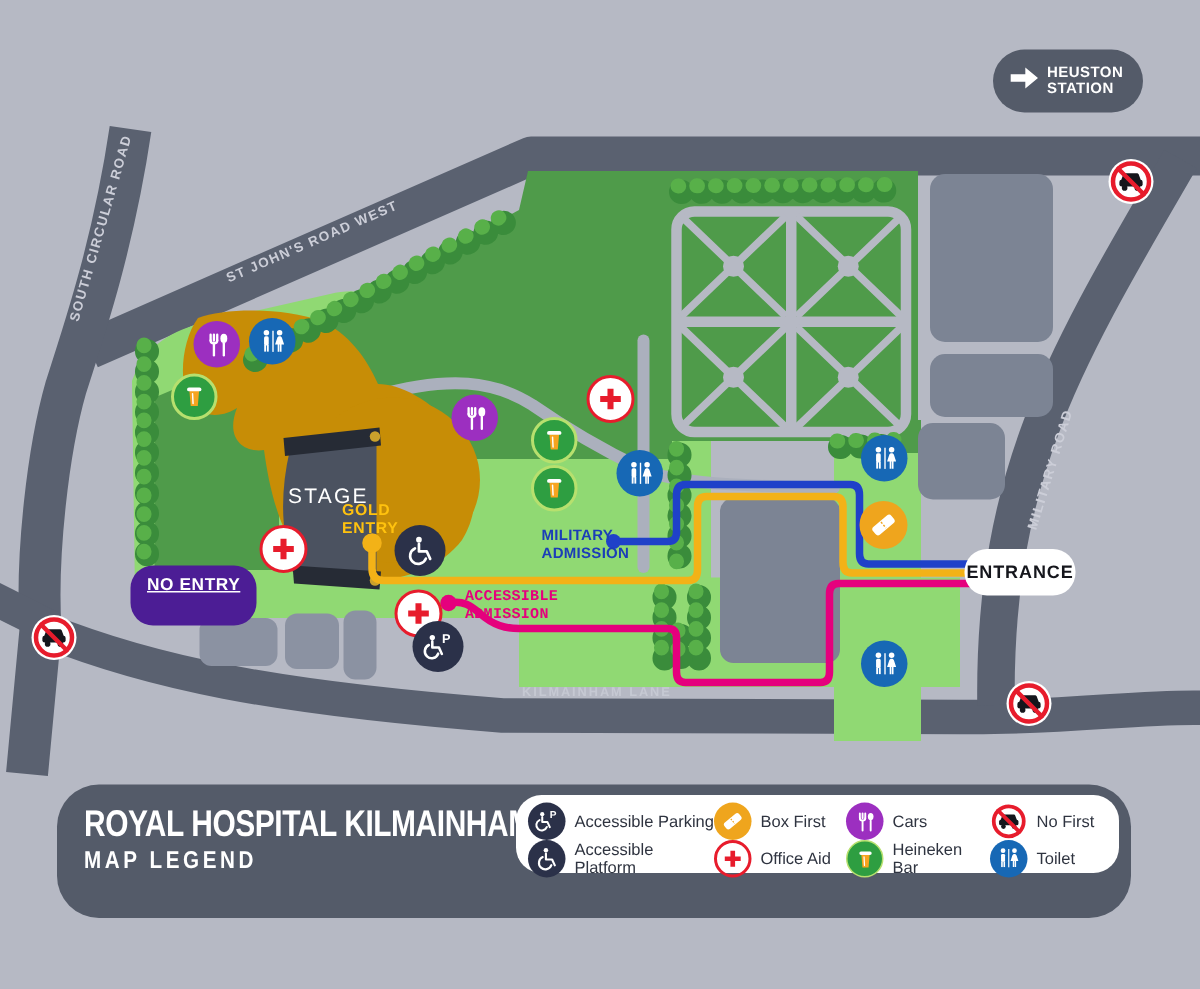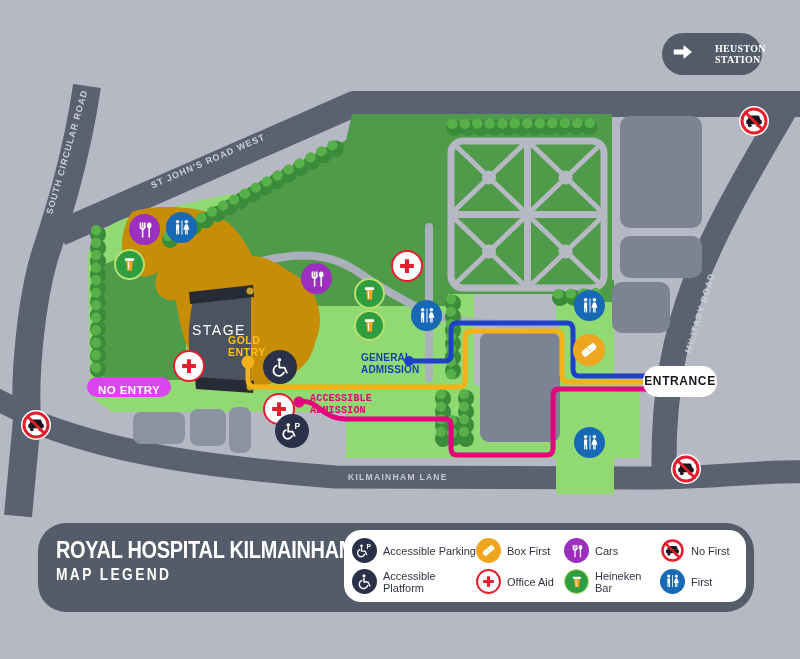--- a/index.html
+++ b/index.html
@@ -20,45 +20,45 @@
   .mi-navy{background:#2b3149;width:34px;height:34px;}
   .mi-nocar{background:#ffffff;width:30px;height:30px;}
 
   
   .mlabel{position:absolute;z-index:2;white-space:nowrap;}
   .rlabel{position:absolute;z-index:2;white-space:nowrap;font-size:9px;
     font-weight:bold;color:#ccced8;letter-spacing:1px;}
   .stage-label{color:#fff;font-size:14px;font-weight:normal;letter-spacing:1.5px;}
   .gold-label{color:#ffc20e;font-size:10.5px;font-weight:bold;line-height:12px;letter-spacing:.5px;}
   .pill{border-radius:15px;font-weight:bold;text-align:center;}
-  .no-entry{background:#d946ef;color:#fff;font-size:11.5px;height:20px;
-    line-height:26px;padding:0 11px;letter-spacing:.4px;}
+  .no-entry{background:#4c1d95;color:#fff;font-size:11.5px;height:40px;
+    line-height:26px;padding:0 11px;letter-spacing:.4px;text-decoration:underline;}
   .entrance{background:#fff;color:#15161c;font-size:12px;width:74px;height:31px;
     line-height:31px;letter-spacing:.6px;}
   .adm{font-size:10px;font-weight:bold;line-height:11.5px;letter-spacing:.2px;}
   .adm-blue{color:#1b3db8;}
   .adm-pink{color:#e5007d;}
   .lane-label{font-size:8.5px;font-weight:bold;color:#c6c9d3;letter-spacing:1.3px;}
 
   
   .heuston{position:absolute;left:662px;top:33px;width:100px;height:42px;z-index:2;
     background:#545b69;border-radius:21px;display:flex;align-items:center;
-    padding-left:8px;gap:19px;font-family:Liberation Serif, serif;}
+    padding-left:8px;gap:2px;}
   .heuston .txt{color:#fff;font-size:10px;font-weight:bold;line-height:11px;letter-spacing:.3px;}
 
   
   .legend{position:absolute;left:38px;top:523px;width:716px;height:89px;z-index:5;
     background:#545b69;border-radius:28px;}
   .lg-title{position:absolute;left:18px;top:13px;color:#fff;font-size:21px;
     font-weight:bold;letter-spacing:-.3px;white-space:nowrap;
     transform:scale(.95,1.18);transform-origin:left top;}
   .lg-sub{position:absolute;left:18px;top:42px;color:#fff;font-size:14.5px;
     font-weight:bold;letter-spacing:2.5px;white-space:nowrap;
     transform:scale(.95,1.12);transform-origin:left top;}
-  .lg-panel{position:absolute;left:306px;top:7px;width:402px;height:72px;
+  .lg-panel{position:absolute;left:306px;top:7px;width:402px;height:52px;
     background:#fff;border-radius:17px;display:grid;
     grid-template-columns:124px 88px 96px 78px;grid-template-rows:1fr 1fr;
     align-items:center;padding:5px 8px;}
   .lg-item{display:flex;align-items:center;gap:6px;}
   .lg-item .licon{width:25px;height:25px;border-radius:50%;flex:0 0 25px;
     display:flex;align-items:center;justify-content:center;}
   .lg-item .llab{font-size:11px;color:#2f3440;}
   .li-aid{border:2px solid #e71c2c;width:25px;height:25px;}
 </style>
 </head>
@@ -244,33 +244,33 @@
                V448 Q451,455 457,455 H547 Q553,455 553,448 V396 Q553,389 559,389 H650"></path>
       <circle cx="248" cy="362" r="6.5" fill="#f3b217" stroke="none"></circle>
       <circle cx="409" cy="361" r="5" fill="#1f41c9" stroke="none"></circle>
       <circle cx="299" cy="402" r="5.5" fill="#e5007d" stroke="none"></circle>
     </g>
   </svg>
 
   <div class="rlabel" style="left:67px;top:152px;transform:translate(-50%,-50%) rotate(-74deg);">SOUTH CIRCULAR ROAD</div>
   <div class="rlabel" style="left:208px;top:161px;transform:translate(-50%,-50%) rotate(-23.5deg);">ST JOHN'S ROAD WEST</div>
   <div class="rlabel" style="left:700px;top:313px;transform:translate(-50%,-50%) rotate(-73deg);">MILITARY ROAD</div>
-  <div class="mlabel lane-label" style="left:348px;top:472px;width:120px;">KILMAINHAM LANE</div>
+  <div class="mlabel lane-label" style="left:348px;top:456px;width:120px;">KILMAINHAM LANE</div>
 
   <div class="mlabel stage-label" style="left:192px;top:322px;width:48px;text-align:center;">STAGE</div>
 
   <div class="mlabel gold-label" style="left:228px;top:334px;">
     <div>GOLD</div>
     <div>ENTRY</div>
   </div>
 
   <div class="mlabel pill no-entry" style="left:87px;top:377px;">NO ENTRY</div>
 
   <div class="mlabel adm adm-blue" style="left:361px;top:352px;">
-    <div>GENERAL</div>
+    <div>MILITARY</div>
     <div>ADMISSION</div>
   </div>
 
   <div class="mlabel adm adm-pink" style="left:310px;top:393px;font-family:Liberation Mono, monospace;">
     <div>ACCESSIBLE</div>
     <div>ADMISSION</div>
   </div>
 
   <div class="mlabel pill entrance" style="left:643px;top:366px;z-index:4;">ENTRANCE</div>
 
@@ -436,18 +436,18 @@
             </svg>
           </span>
         <span class="llab">Heineken Bar</span>
       </div>
       <div class="lg-item">
         <span class="licon mi-toilet" style="width:25px;height:25px;">
             <svg width="19" height="19">
               <use href="#s-toilet"></use>
             </svg>
           </span>
-        <span class="llab">First</span>
+        <span class="llab">Toilet</span>
       </div>
     </div>
   </div>
 
 </div>
 
 </body></html>

